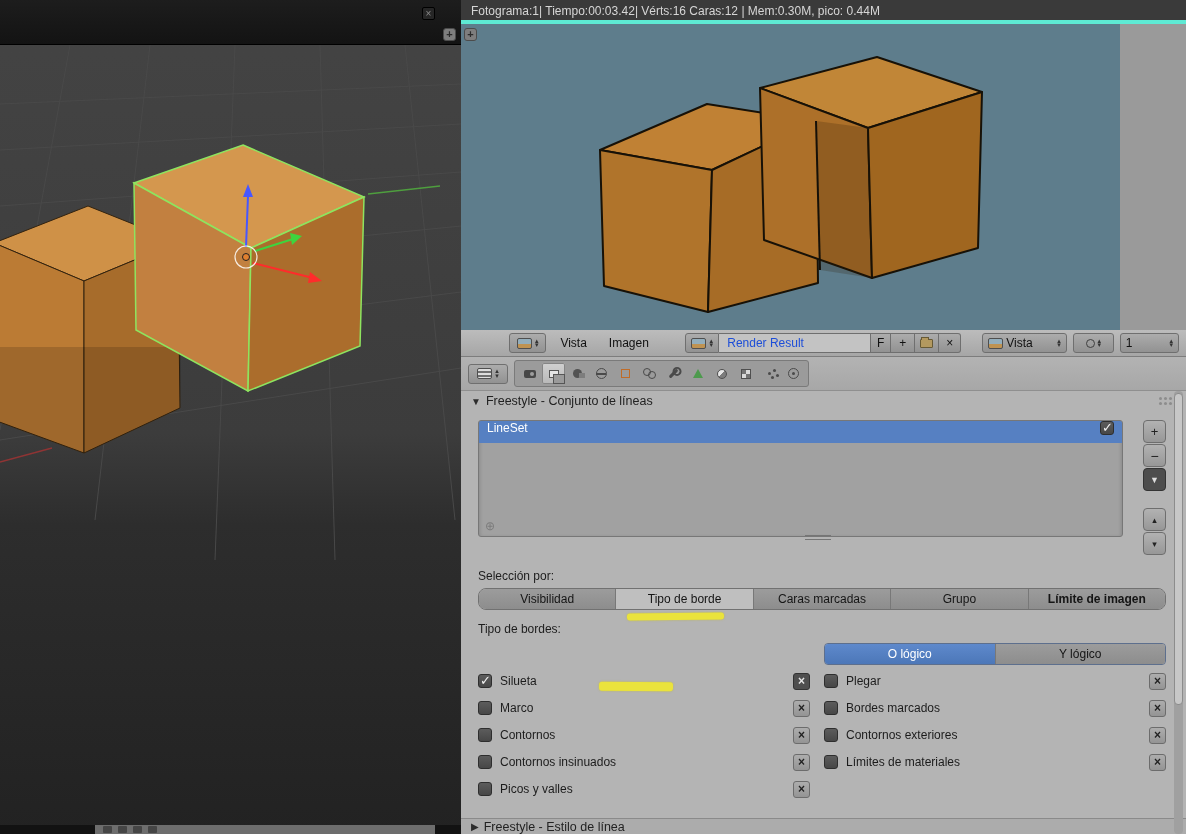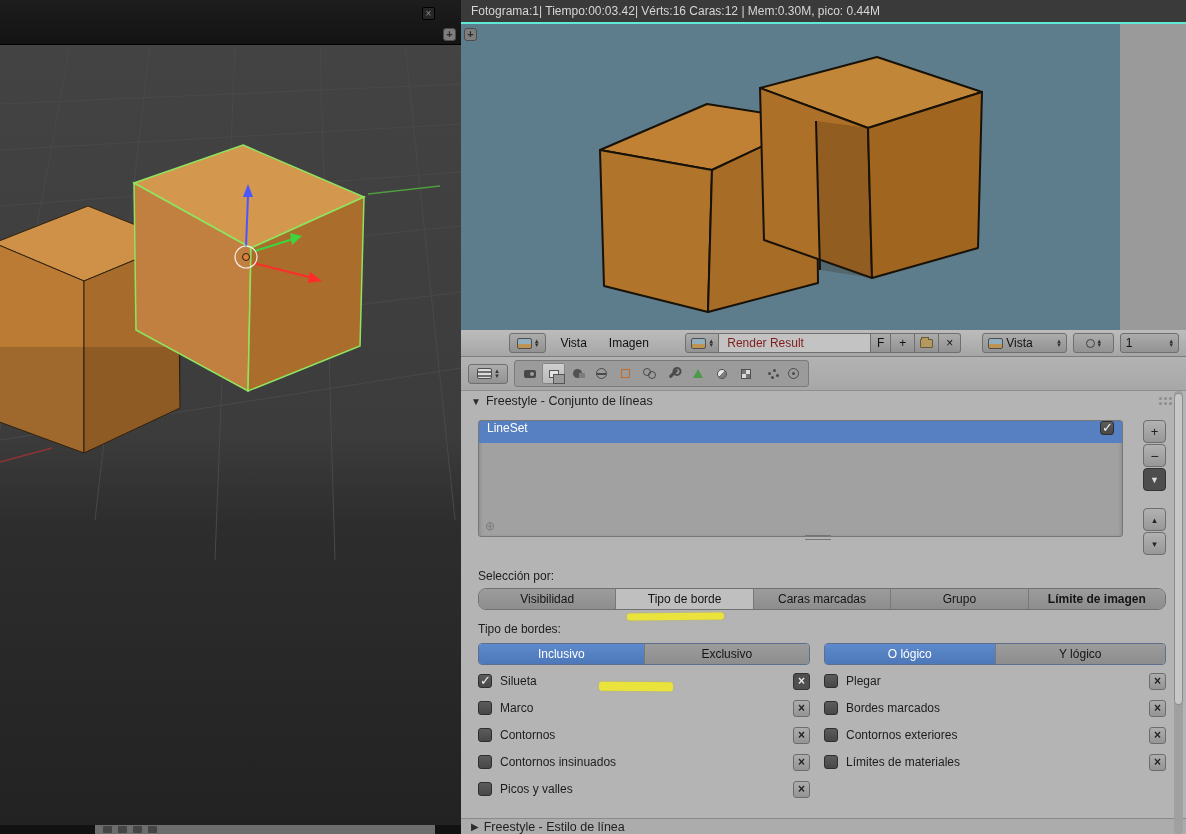--- a/index.html
+++ b/index.html
@@ -14,32 +14,32 @@
   .tiny-x { position:absolute; right:26px; top:7px; width:13px; height:13px; background:#262626;
     border:1px solid #000; border-radius:2px; color:#8a8a8a; font-size:10px; line-height:11px; text-align:center; }
   .region-handle { position:absolute; width:13px; height:13px; background:#7e7e7e; border:1px solid #4c4c4c;
     border-radius:3px; color:#2c2c2c; font-size:11px; line-height:11px; text-align:center; font-weight:bold; }
   .vp-footer { position:absolute; left:0; bottom:0; width:461px; height:9px; background:#121212; }
   .vp-footer .bar { position:absolute; left:95px; top:0; width:340px; height:9px; background:#6d6d6d; display:flex; gap:6px; padding:1px 8px; }
   .vp-footer .bar span { width:9px; height:7px; background:#454545; border-radius:1px; }
 
   
   #render { position:absolute; left:461px; top:0; width:725px; height:330px; background:#5e7d8c; }
-  .render-header { height:24px; background:#3a3a3a; border-bottom:2px solid #5eead4; color:#d6d6d6;
+  .render-header { height:24px; background:#3a3a3a; border-bottom:4px solid #5eead4; color:#d6d6d6;
     line-height:23px; padding-left:10px; font-size:12px; white-space:nowrap; overflow:hidden; }
 
   
   .hbar { position:absolute; left:461px; width:725px; display:flex; align-items:center; padding:0 7px; gap:6px; }
   #img-header { top:330px; height:27px; background:linear-gradient(#bcbcbc,#a6a6a6); border-bottom:1px solid #7d7d7d;padding-left:48px; }
   #props-header { top:357px; height:34px; background:linear-gradient(#b3b3b3,#a7a7a7); border-bottom:1px solid #8f8f8f; }
   .btn { height:20px; background:linear-gradient(#acacac,#929292); border:1px solid #6f6f6f; border-radius:3px;
     display:flex; align-items:center; justify-content:center; gap:3px; padding:0 5px; color:#111; }
   .menu-label { padding:0 8px; color:#111; }
   .name-field { height:20px; width:152px; background:#c3c3c3; border:1px solid #6f6f6f; border-left:none;
-    display:flex; align-items:center; padding:0 8px; color:#7f1d1d; }
+    display:flex; align-items:center; padding:0 8px; color:#1d4ed8; }
   .updown { display:flex; flex-direction:column; font-size:7px; line-height:4.5px; color:#333; }
   .mini-img { width:15px; height:11px; border:1px solid #4f4f4f; border-radius:2px;
     background:linear-gradient(180deg,#93aebc 0 55%, #bf9352 55% 100%); }
   .mini-props { width:15px; height:11px; border:1px solid #4f4f4f; border-radius:2px;
     background:repeating-linear-gradient(180deg,#dcdcdc 0 2px,#6f6f6f 2px 4px); }
   .mini-folder { width:13px; height:9px; background:#b3995f; border:1px solid #675a35; border-radius:1px; position:relative; }
   .mini-folder::before { content:""; position:absolute; left:0; top:-3px; width:6px; height:2px; background:#b3995f; border:1px solid #675a35; border-bottom:none; }
   .mini-circle { width:9px; height:9px; border:1.5px solid #3f3f3f; border-radius:50%; }
 
   
@@ -347,24 +347,20 @@
       <span class="seg active">Tipo de borde</span>
       <span class="seg">Caras marcadas</span>
       <span class="seg">Grupo</span>
       <span class="seg">Límite de imagen</span>
     </div>
 
     <span class="hl" style="left:166px; top:222px; width:97px; height:7px; transform:rotate(-0.6deg);"></span>
 
     <span class="field-label" style="left:17px; top:231px;">Tipo de bordes:</span>
 
-    <div class="togglegrp" style="left:17px; width:332px;">
-      <span class="tg on">Inclusivo</span>
-      <span class="tg off">Exclusivo</span>
-    </div>
     <div class="togglegrp" style="left:363px; width:342px;">
       <span class="tg on">O lógico</span>
       <span class="tg off">Y lógico</span>
     </div>
 
     <div class="col" style="left:17px; width:332px;">
       <div class="crow">
         <span class="cb checked"></span>
         <span>Silueta</span>
         <span class="xbtn pressed">×</span>

